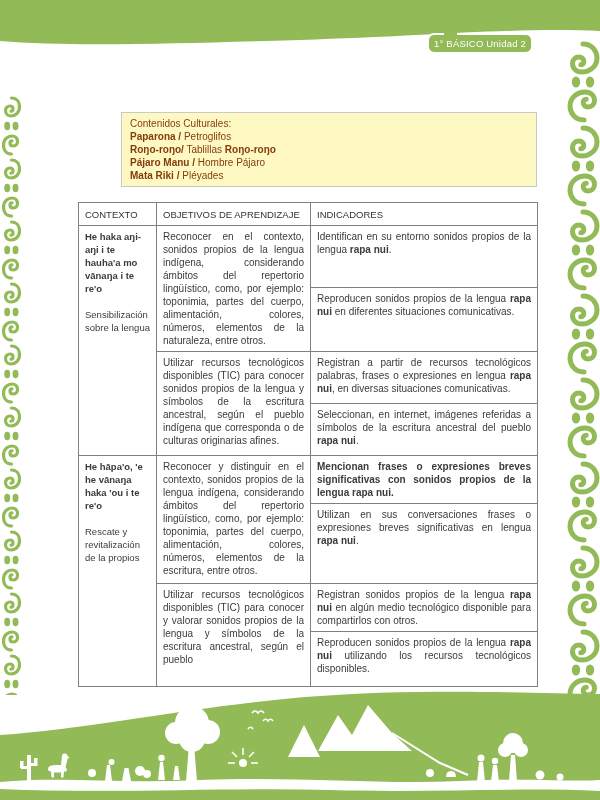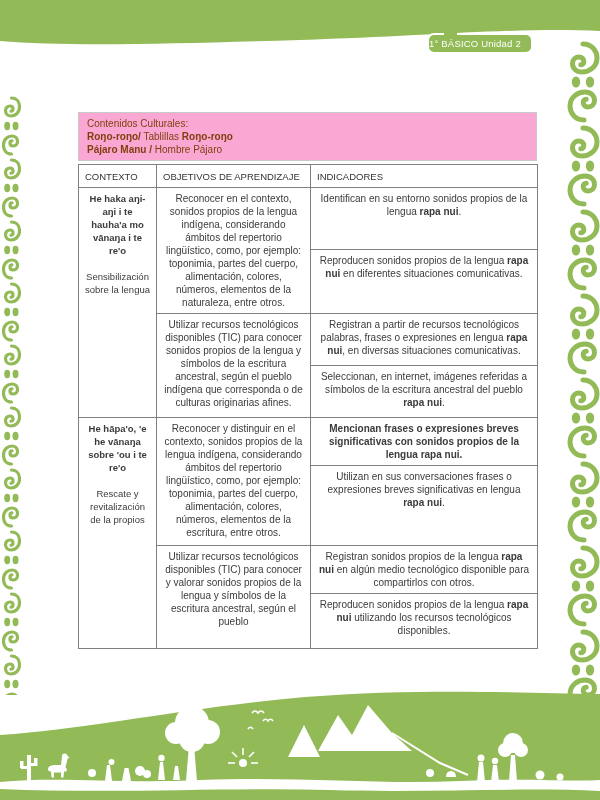--- a/index.html
+++ b/index.html
@@ -8,47 +8,46 @@
     font-family:"Liberation Sans", sans-serif;
     -webkit-font-smoothing:antialiased;
   }
   .page{position:absolute;inset:0;}
   
   .band{position:absolute;top:0;left:0;}
   
   .badge{
     position:absolute;left:427px;top:33px;width:106px;height:21px;
     background:#92BA57;border:2px solid #ffffff;border-radius:7px;
-    box-sizing:border-box;display:flex;align-items:center;
+    box-sizing:border-box;display:flex;align-items:center;justify-content:center;
     color:#ffffff;font-size:9.5px;letter-spacing:.2px;z-index:3;
   }
   .badge::before{
     content:"";position:absolute;top:-9px;left:15px;width:13px;height:10px;background:#92BA57;
   }
   
   .strip{position:absolute;z-index:1;}
   .strip.left{left:2px;top:95px;}
   .strip.right{right:0;top:40px;}
   
   .content{position:absolute;left:78px;top:112px;width:459px;z-index:2;}
   .box{
-    background:#f9a8d4;border:1px solid #c9c9c9;box-sizing:border-box;
-    color:#843C0C;font-size:10px;line-height:13px;padding:4px 8px;
+    background:#fef9c3;border:1px solid #c9c9c9;box-sizing:border-box;
+    color:#843C0C;font-size:10px;line-height:13px;padding:4px 8px;margin-left:43px;
   }
   .box .line b{font-weight:bold;}
   .box.eje{margin-top:4px;font-weight:bold;line-height:13.5px;}
   
   table.grid{
-    border-collapse:collapse;table-layout:fixed;width:459px;margin-top:3px;
+    border-collapse:collapse;table-layout:fixed;width:459px;margin-top:15px;
     font-size:10px;line-height:13px;color:#3b3b3b;
   }
   table.grid td, table.grid th{
     border:1px solid #808080;vertical-align:top;padding:4px 6px;box-sizing:border-box;
     overflow:hidden;
-    text-align:center;
   }
   table.grid th{
     font-weight:normal;text-align:left;font-size:9.5px;color:#333;height:20px;padding-top:5px;
   }
   col.c1{width:78px;} col.c2{width:154px;} col.c3{width:227px;}
   td.ctx{font-size:9.5px;padding:4px 4px;}
   .ctx-title{font-weight:bold;margin-bottom:13px;}
   td.obj, td.ind{text-align:justify;}
   td.h52{height:52px;} td.h54{height:54px;} td.h46{height:46px;font-weight:bold;}
   td.h80{height:80px;} td.h48{height:48px;} td.h55{height:55px;}
@@ -97,22 +96,24 @@
         </g>
       </pattern>
     </defs>
     <rect width="33" height="672" fill="url(#koruR)"></rect>
   </svg>
 
   <div class="content">
 
     <div class="box">
       <div class="line">Contenidos Culturales:</div>
+      <div class="line"><b>Paparona /</b> Petroglifos</div>
       <div class="line"><b>Roŋo-roŋo/</b> Tablillas <b>Roŋo-roŋo</b></div>
       <div class="line"><b>Pájaro Manu /</b> Hombre Pájaro</div>
+      <div class="line"><b>Mata Riki /</b> Pléyades</div>
     </div>
 
 
     <table class="grid">
       <colgroup>
           <col class="c1">
           <col class="c2">
           <col class="c3">
         </colgroup>
       <tbody>
@@ -136,21 +137,21 @@
       <tr>
         <td class="obj" rowspan="2">Utilizar recursos tecnológicos disponibles (TIC) para conocer sonidos propios de la lengua y símbolos de la escritura ancestral, según el pueblo indígena que corresponda o de culturas originarias afines.</td>
         <td class="ind h52">Registran a partir de recursos tecnológicos palabras, frases o expresiones en lengua <b>rapa nui</b>, en diversas situaciones comunicativas.</td>
       </tr>
       <tr>
         <td class="ind h52">Seleccionan, en internet, imágenes referidas a símbolos de la escritura ancestral del pueblo <b>rapa nui</b>.</td>
       </tr>
 
       <tr>
         <td class="ctx" rowspan="4">
-          <div class="ctx-title">He hāpa'o, 'e he vānaŋa sobre 'ou i te re'o</div>
+          <div class="ctx-title">He hāpa'o, 'e he vānaŋa haka 'ou i te re'o</div>
           <div class="ctx-sub">Rescate y revitalización de la propios</div>
         </td>
         <td class="obj" rowspan="2">Reconocer y distinguir en el contexto, sonidos propios de la lengua indígena, considerando ámbitos del repertorio lingüístico, como, por ejemplo: toponimia, partes del cuerpo, alimentación, colores, números, elementos de la escritura, entre otros.</td>
         <td class="ind h46">Mencionan frases o expresiones breves significativas con sonidos propios de la lengua <b>rapa nui</b>.</td>
       </tr>
       <tr>
         <td class="ind h80">Utilizan en sus conversaciones frases o expresiones breves significativas en lengua <b>rapa nui</b>.</td>
       </tr>
       <tr>
         <td class="obj" rowspan="2">Utilizar recursos tecnológicos disponibles (TIC) para conocer y valorar sonidos propios de la lengua y símbolos de la escritura ancestral, según el pueblo</td>

